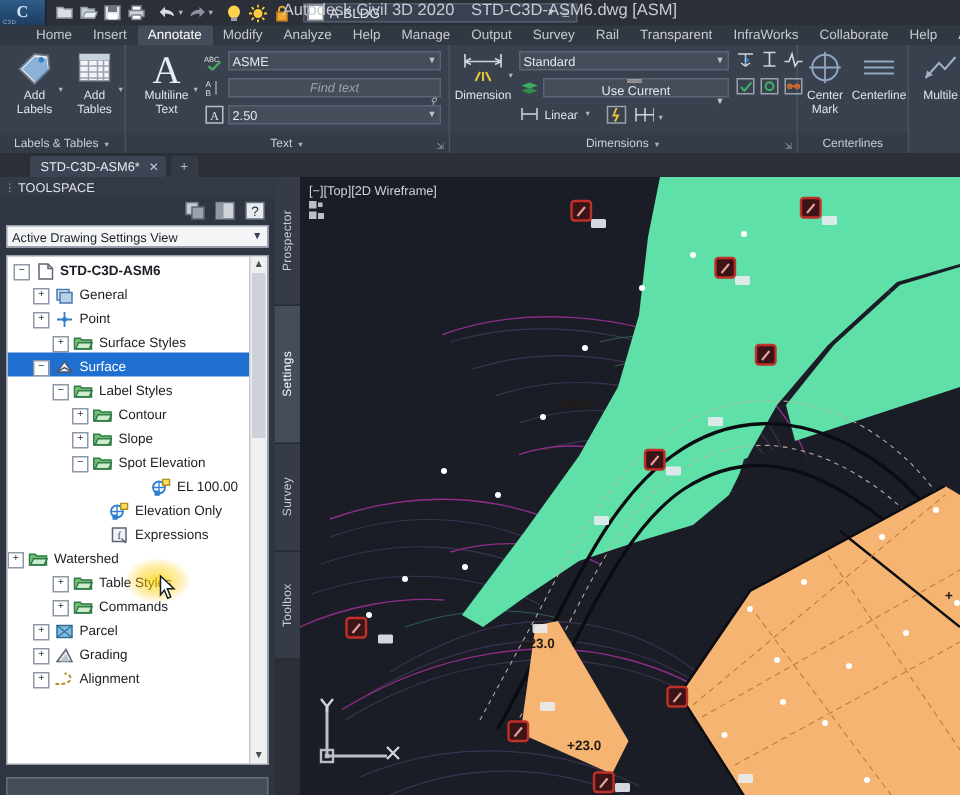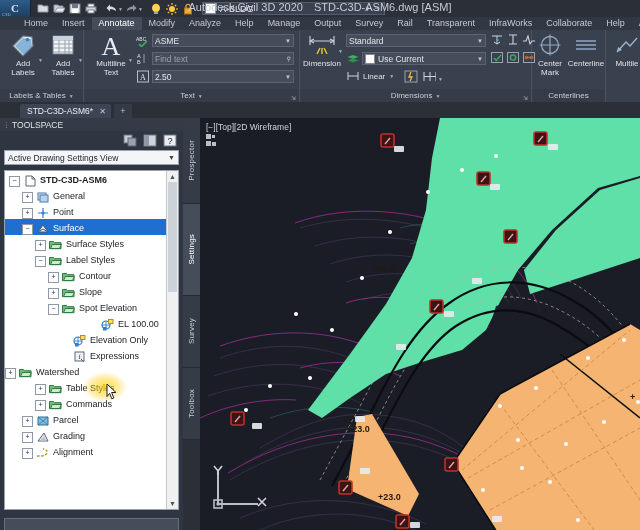--- a/index.html
+++ b/index.html
@@ -47,21 +47,21 @@
   .panel .pdiag{position:absolute;bottom:1px;right:3px;font-size:6px;color:#99a1ad;}
   .bigbtn{position:absolute;top:2px;width:42px;text-align:center;}
   .bigbtn .ico{height:26px;display:flex;align-items:center;justify-content:center;}
   .bigbtn .lbl{font-size:8px;color:#dfe3e9;line-height:9px;margin-top:1px;}
   .bigbtn .lbl .a{display:block;}
   .splitdot{position:absolute;right:1px;bottom:14px;font-size:5px;color:#aab2bd;}
 
   .field{position:absolute;height:13px;box-sizing:border-box;background:#454d5b;border:1px solid #5b6375;
          display:flex;align-items:center;padding:0 2px;font-size:8.5px;color:#e3e6eb;}
   .field .dd{margin-left:auto;font-size:6px;color:#c0c6cf;padding-left:3px;}
-  .field.ph{color:#9aa2ae;}
+  .field.ph{color:#9aa2ae;font-style:italic;flex-direction:column;}
   .smallico{position:absolute;width:14px;height:13px;display:flex;align-items:center;justify-content:center;}
   .mini{position:absolute;display:flex;align-items:center;font-size:8px;color:#dde1e7;}
 
   
   .filetabs{position:absolute;left:0;top:102px;width:640px;height:16px;background:#2b3038;display:flex;align-items:flex-end;}
   .ftab{height:14px;background:#3d4554;color:#e8ebef;font-size:8.5px;display:flex;align-items:center;
         padding:0 5px 0 7px;margin-left:20px;border-radius:2px 2px 0 0;}
   .ftab .x{margin-left:6px;font-size:8px;color:#c3c9d2;}
   .ftplus{width:18px;height:14px;background:#343b47;color:#b9bfc9;font-size:9px;display:flex;align-items:center;
           justify-content:center;margin-left:3px;border-radius:2px 2px 0 0;}
@@ -326,21 +326,21 @@
       <div class="field" style="left:46px;top:4px;width:140px;">
         <span>Standard</span>
         <span class="dd">▼</span>
       </div>
       <div class="smallico" style="left:46px;top:22px;">
         <svg width="14" height="12">
             <path d="M7 2L12.5 4 7 6 1.5 4z" fill="#3fae62"></path>
             <path d="M7 5.5L12.5 7.5 7 9.5 1.5 7.5z" fill="#2e8f4e"></path>
           </svg>
       </div>
-      <div class="field" style="left:62px;top:22px;width:124px;">
+      <div class="field" style="left:62px;top:22px;width:124px;flex-direction:column;">
         <span class="swatch" style="width:8px;height:8px;margin-right:3px;"></span>
         <span>Use Current</span>
         <span class="dd">▼</span>
       </div>
 
       <div class="mini" style="left:46px;top:40px;">
         <svg width="15" height="12">
             <g stroke="#cfd5de" stroke-width="1">
               <path d="M2 2v8M12 2v8M2 6h10"></path>
             </g>
@@ -523,39 +523,39 @@
             <span class="ticon">
               <svg width="12" height="12">
                 <g stroke="#2f7fd0" stroke-width="1.2">
                   <path d="M6 1v10M1 6h10"></path>
                 </g>
                 <circle cx="6" cy="6" r="1.6" fill="#2f7fd0"></circle>
               </svg>
             </span>
             <span class="tlabel">Point</span>
           </div>
+          <div class="trow" style="padding-left: 30px;">
+            <span class="exp">+</span>
+            <span class="ticon">
+              <svg width="13" height="11">
+                <path d="M0.5 2.5h4l1 1.2h6.5v6H0.5z" fill="#6fbf73" stroke="#2f7a45"></path>
+                <path d="M1.5 9.5l1.8-4h9l-1.8 4z" fill="#cdeccf" stroke="#2f7a45"></path>
+              </svg>
+            </span>
+            <span class="tlabel">Surface Styles</span>
+          </div>
           <div class="trow sel" style="padding-left: 17px; margin-right: 12px;">
             <span class="exp">−</span>
             <span class="ticon">
               <svg width="12" height="12">
                 <path d="M1 9l5-7 5 7z" fill="#e8eef5" stroke="#4a5a6e"></path>
                 <path d="M1 9l5-3 5 3" fill="none" stroke="#4a5a6e"></path>
               </svg>
             </span>
             <span class="tlabel">Surface</span>
-          </div>
-          <div class="trow" style="padding-left: 30px;">
-            <span class="exp">+</span>
-            <span class="ticon">
-              <svg width="13" height="11">
-                <path d="M0.5 2.5h4l1 1.2h6.5v6H0.5z" fill="#6fbf73" stroke="#2f7a45"></path>
-                <path d="M1.5 9.5l1.8-4h9l-1.8 4z" fill="#cdeccf" stroke="#2f7a45"></path>
-              </svg>
-            </span>
-            <span class="tlabel">Surface Styles</span>
           </div>
           <div class="trow" style="padding-left: 30px;">
             <span class="exp">−</span>
             <span class="ticon">
               <svg width="13" height="11">
                 <path d="M0.5 2.5h4l1 1.2h6.5v6H0.5z" fill="#6fbf73" stroke="#2f7a45"></path>
                 <path d="M1.5 9.5l1.8-4h9l-1.8 4z" fill="#cdeccf" stroke="#2f7a45"></path>
               </svg>
             </span>
             <span class="tlabel">Label Styles</span>

